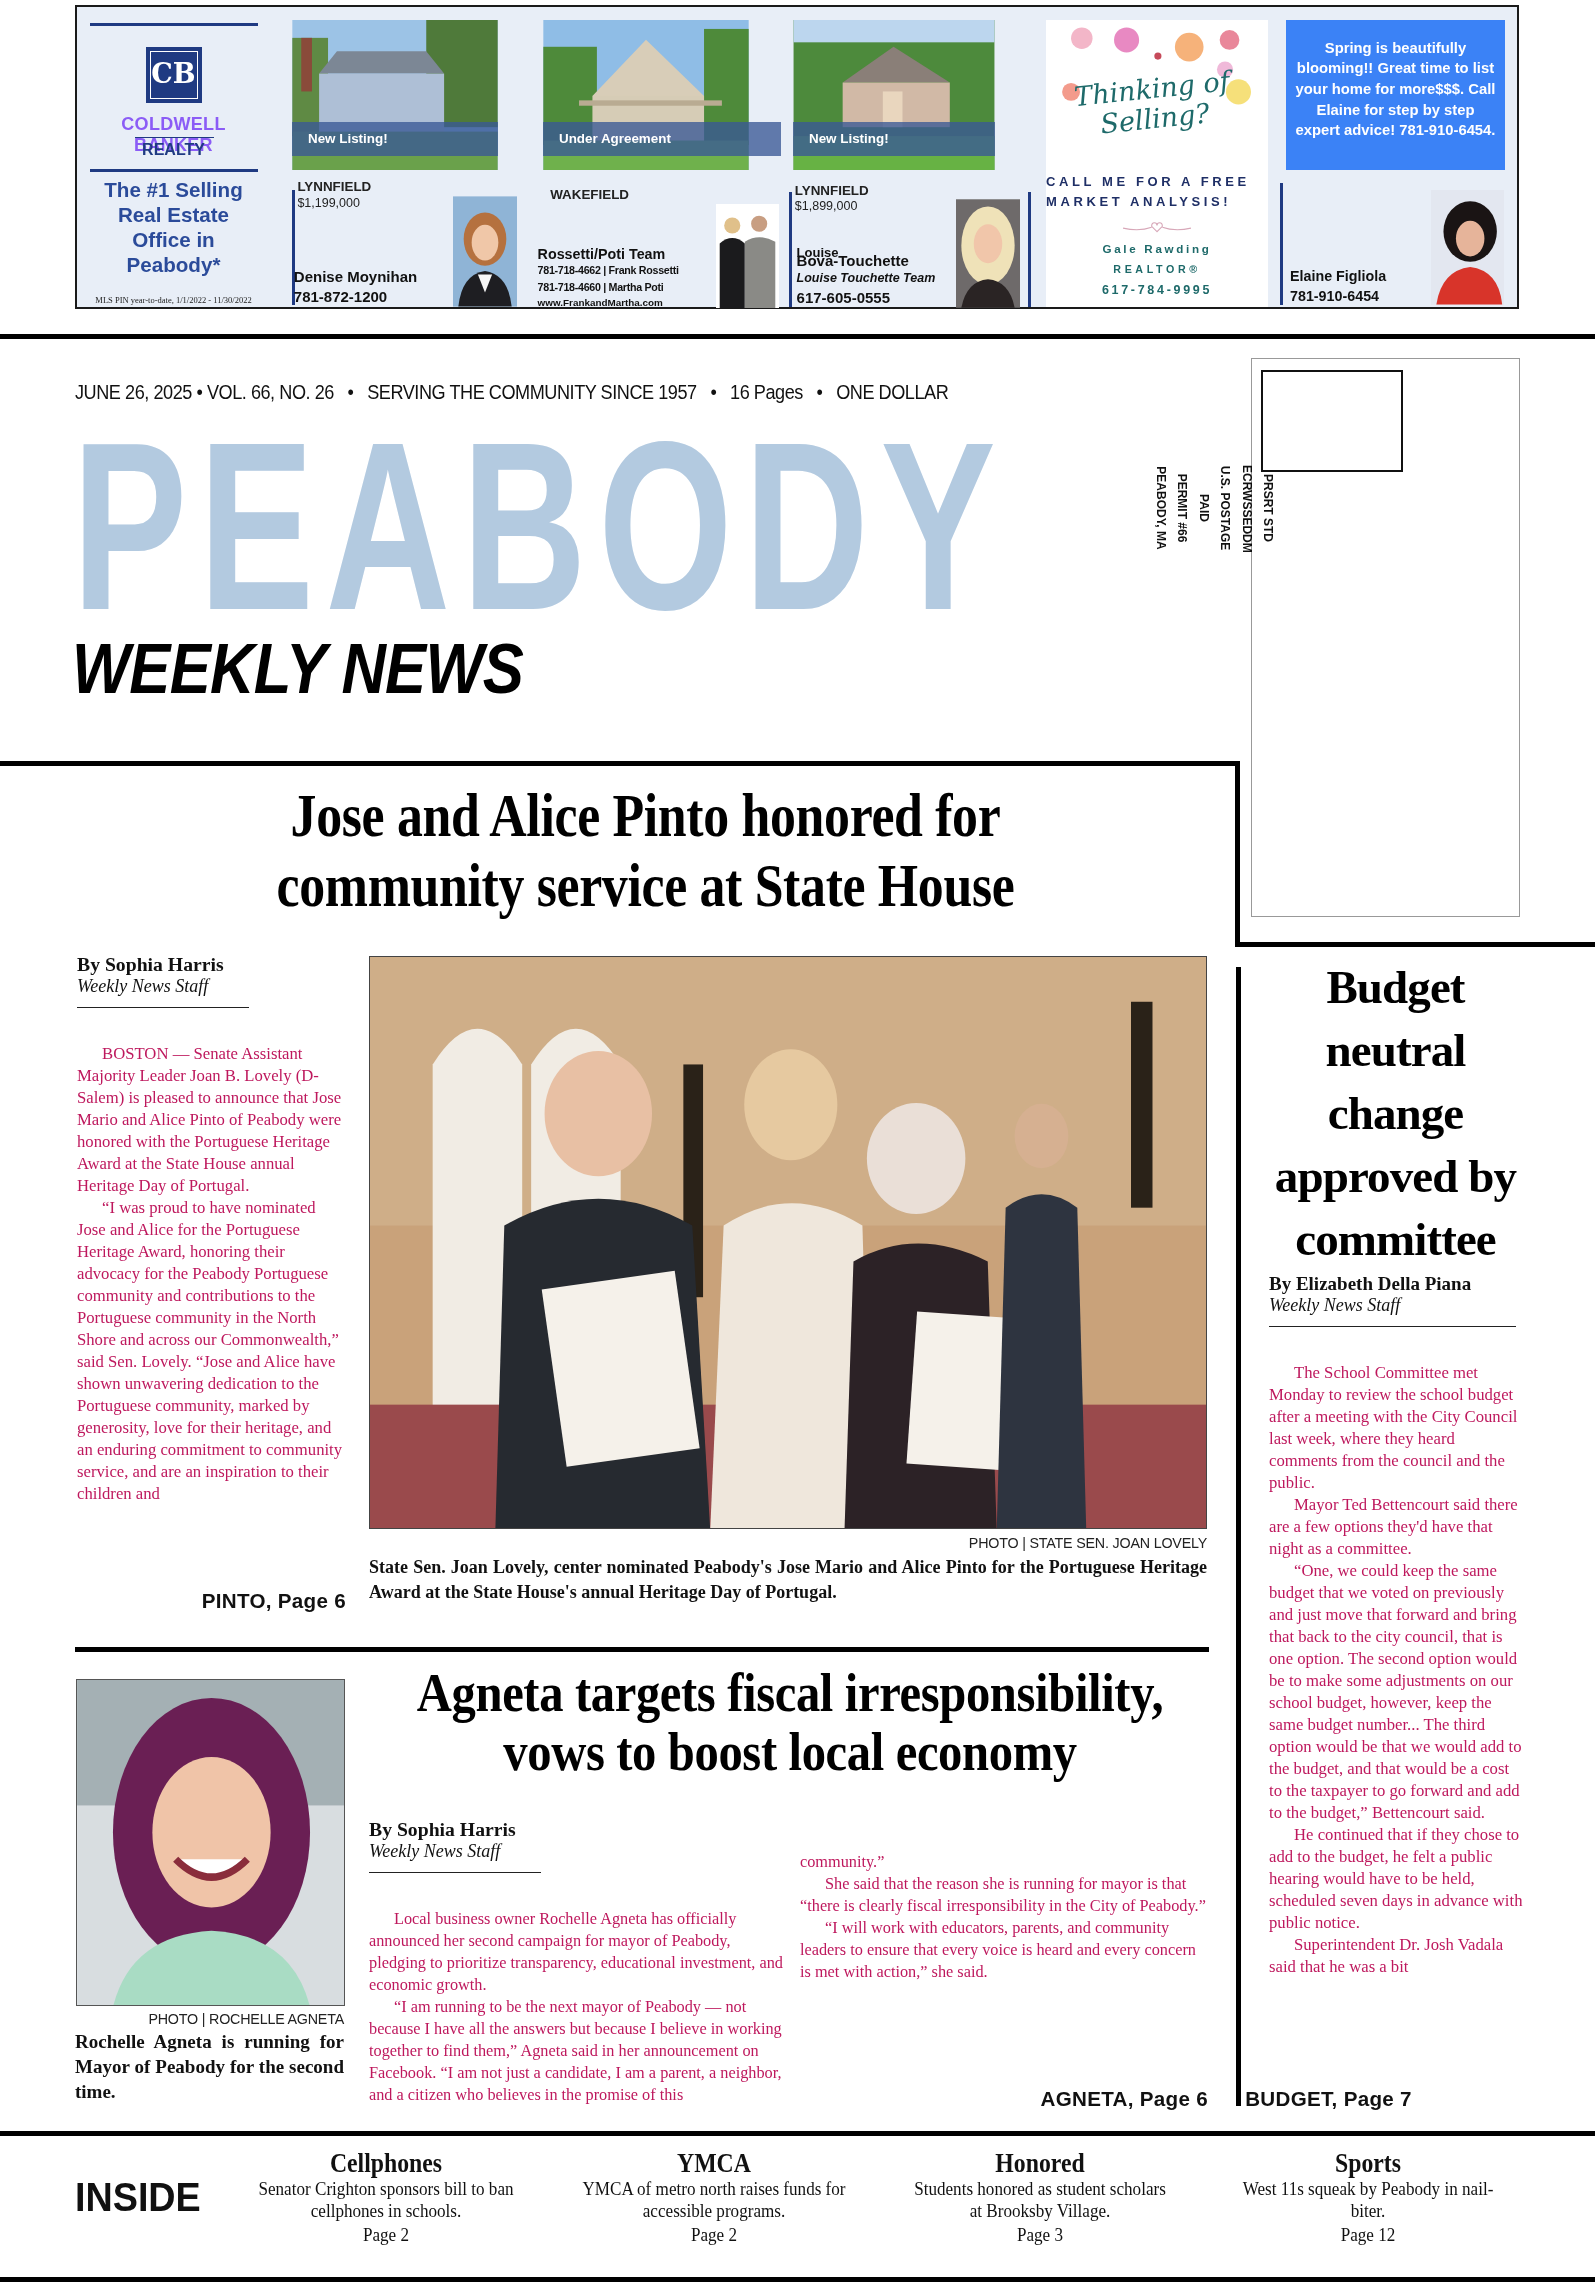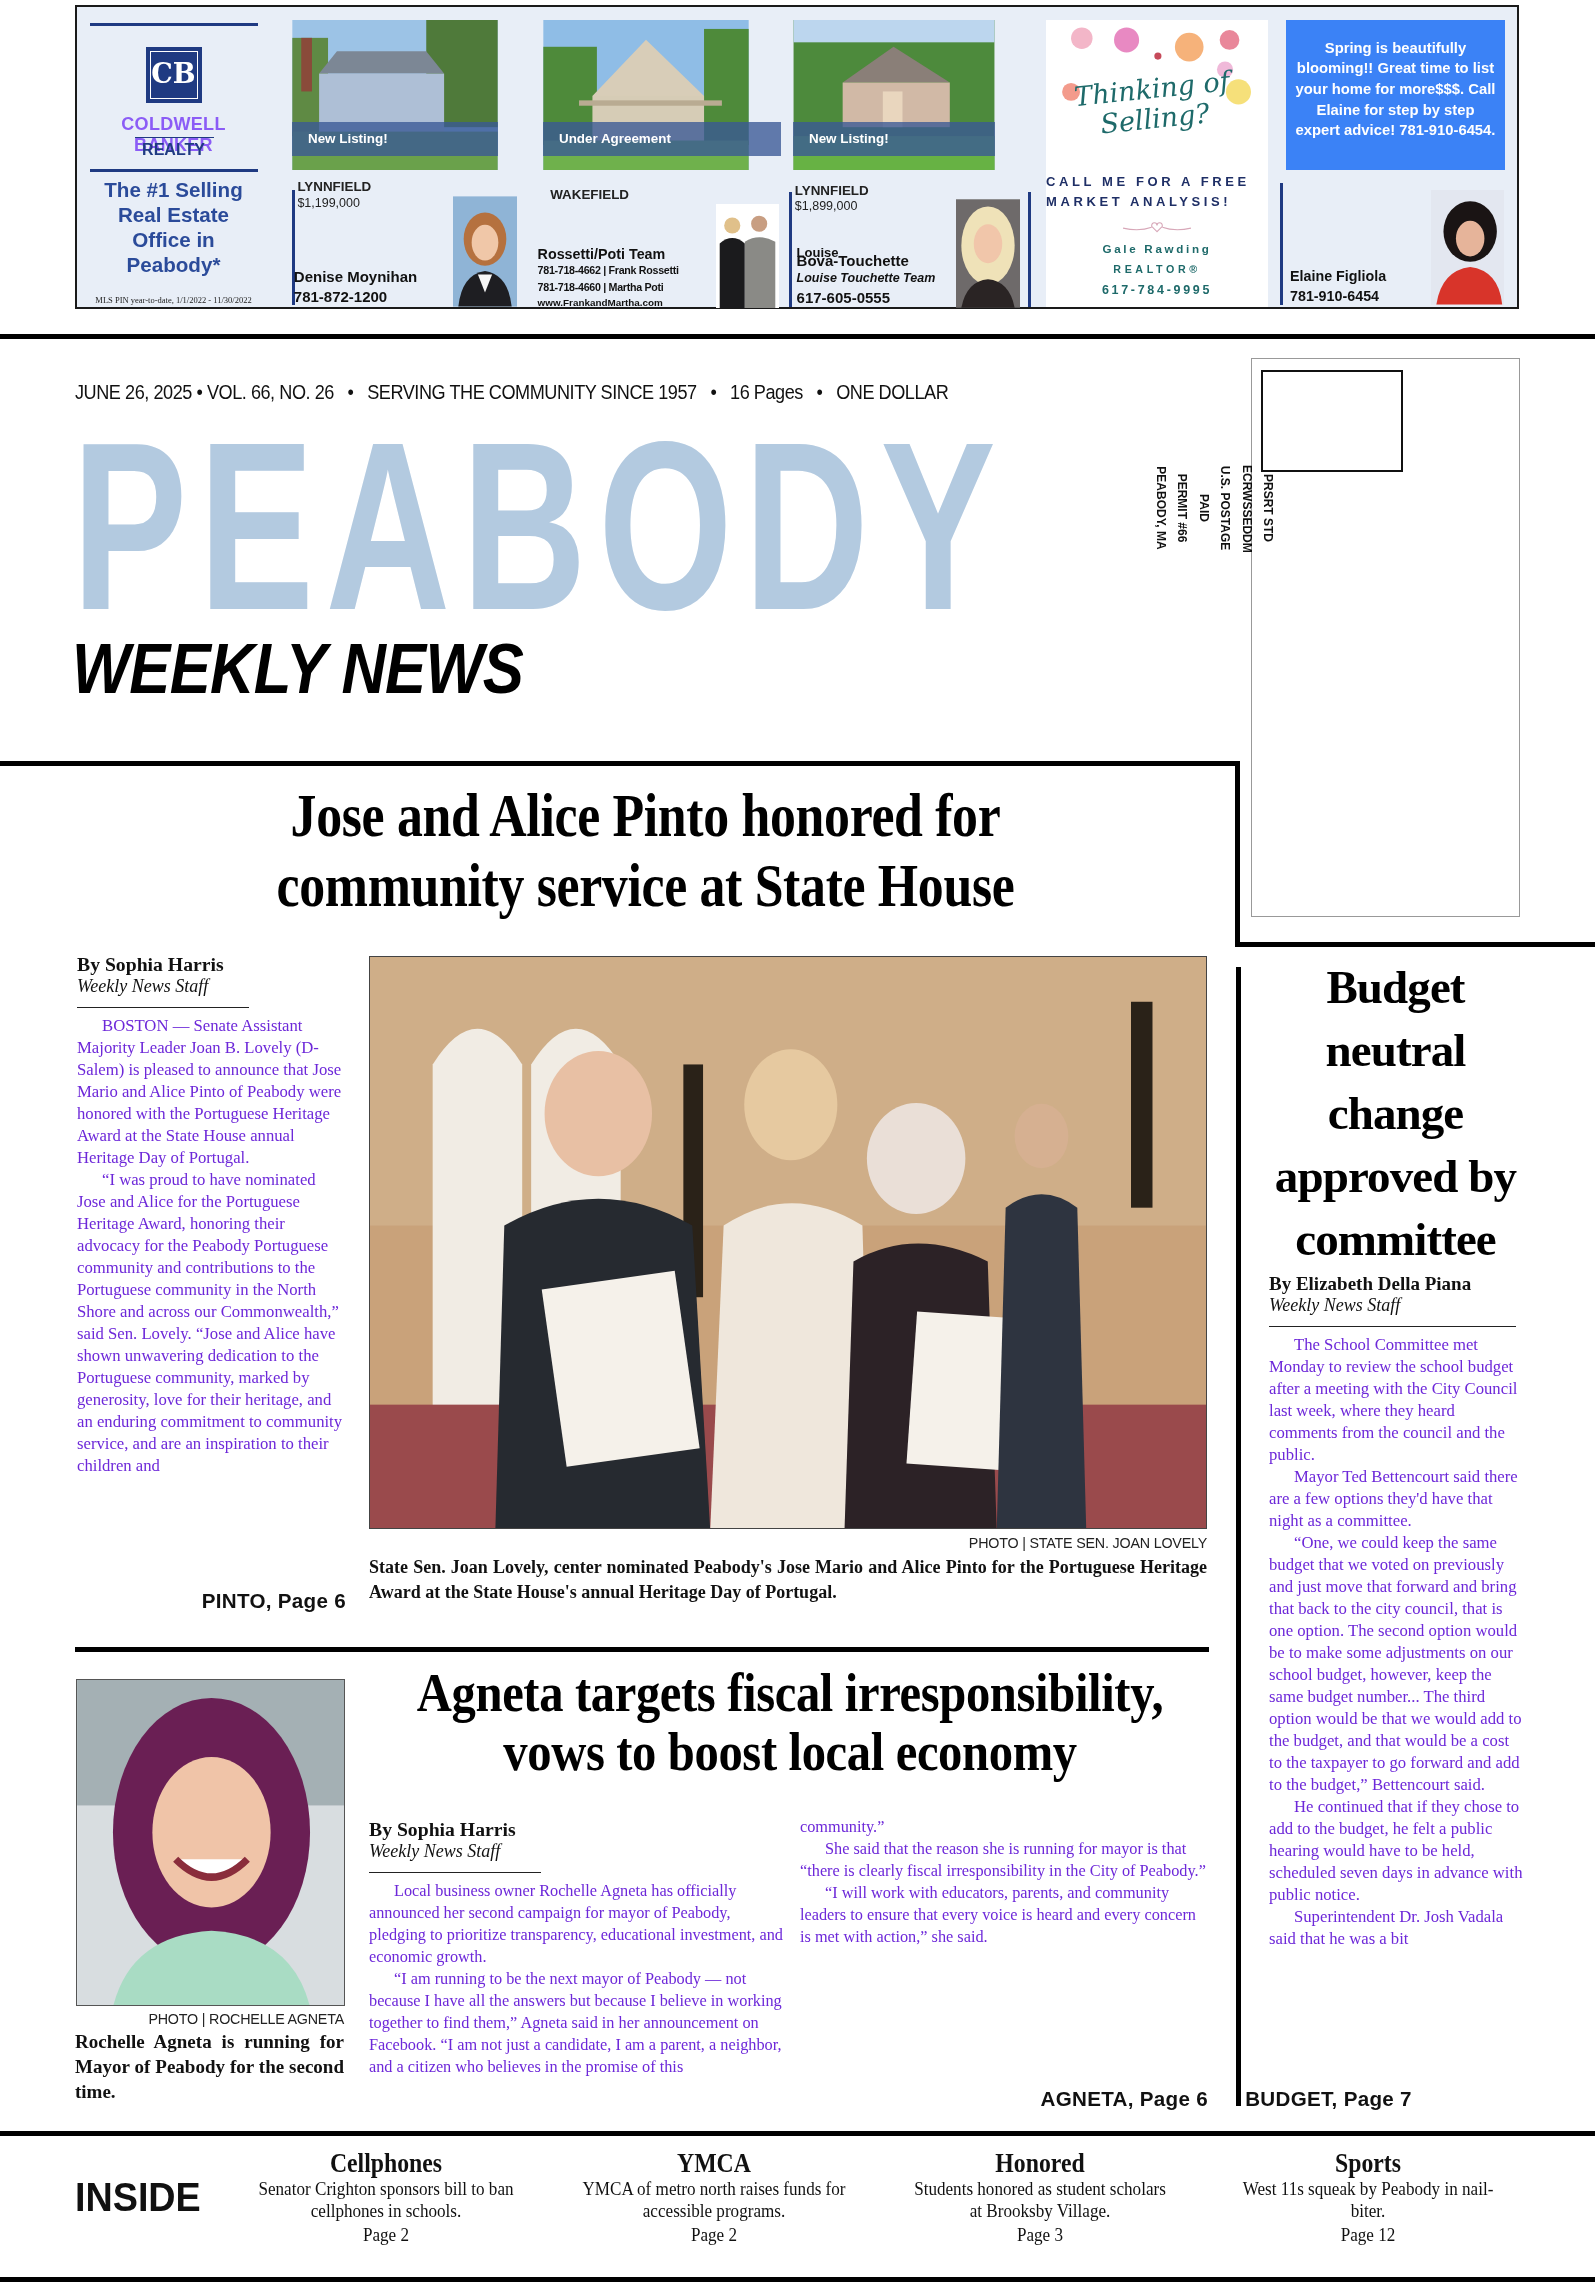--- a/index.html
+++ b/index.html
@@ -50,21 +50,21 @@
   #postage .rot { position: absolute; left: 7.2px; top: 93px; width: 86px; transform: rotate(90deg); transform-origin: 0 0; }
   #postage .pline { position: absolute; left: 0; width: 86px; text-align: center; font-family: "Liberation Sans", sans-serif; font-weight: bold; font-size: 12px; white-space: nowrap; }
 
   
   .headline { font-family: "Liberation Serif", serif; font-weight: bold; color: #000; text-align: center; }
   #main-headline { left: 90px; top: 781px; width: 1111px; font-size: 61px; line-height: 70px; transform: scaleX(0.85); transform-origin: center top; letter-spacing: -0.4px; }
 
   .byline { font-family: "Liberation Serif", serif; font-weight: bold; font-size: 19.7px; line-height: 23px; }
   .staff { font-family: "Liberation Serif", serif; font-style: italic; font-size: 18px; line-height: 21.5px; }
   .byrule { height: 1.8px; background: #222; }
-  .body-text { font-family: "Liberation Serif", serif; font-size: 16.7px; line-height: 22px; color: #6d28d9; }
+  .body-text { font-family: "Liberation Serif", serif; font-size: 16.7px; line-height: 22px; color: #be185d; margin-top: 35px; }
   .body-text p { text-indent: 25px; }
   .jump { font-family: "Liberation Sans", sans-serif; font-weight: bold; font-size: 20.6px; text-align: right; letter-spacing: 0.3px; }
   .credit { font-family: "Liberation Sans", sans-serif; font-size: 14.3px; text-align: right; color: #222; letter-spacing: -0.2px; }
   .caption { font-family: "Liberation Serif", serif; font-weight: bold; font-size: 18px; line-height: 25px; text-align: justify; }
 
   #photo-main { left: 369px; top: 956px; width: 838px; height: 573px; overflow: hidden; border: 0.9px solid #444; }
   #photo-agneta { left: 76px; top: 1679px; width: 269px; height: 327px; overflow: hidden; border: 0.9px solid #555; }
 
   #budget-headline { left: 1261px; top: 956px; width: 269px; font-size: 47px; line-height: 63px; letter-spacing: -0.9px; }
   #agneta-headline { left: 362px; top: 1664px; width: 856px; font-size: 54px; line-height: 59px; transform: scaleX(0.9); transform-origin: center top; letter-spacing: -0.4px; }

